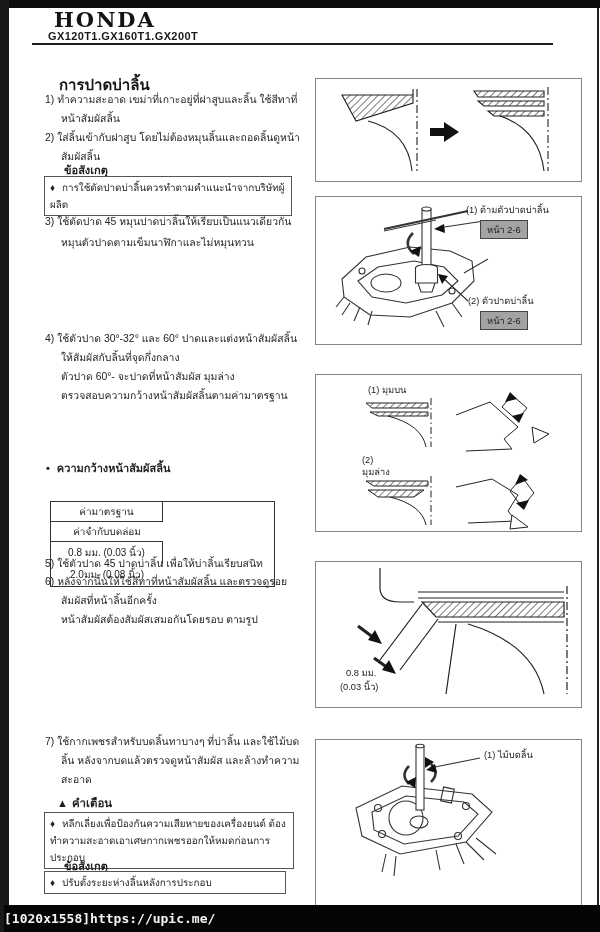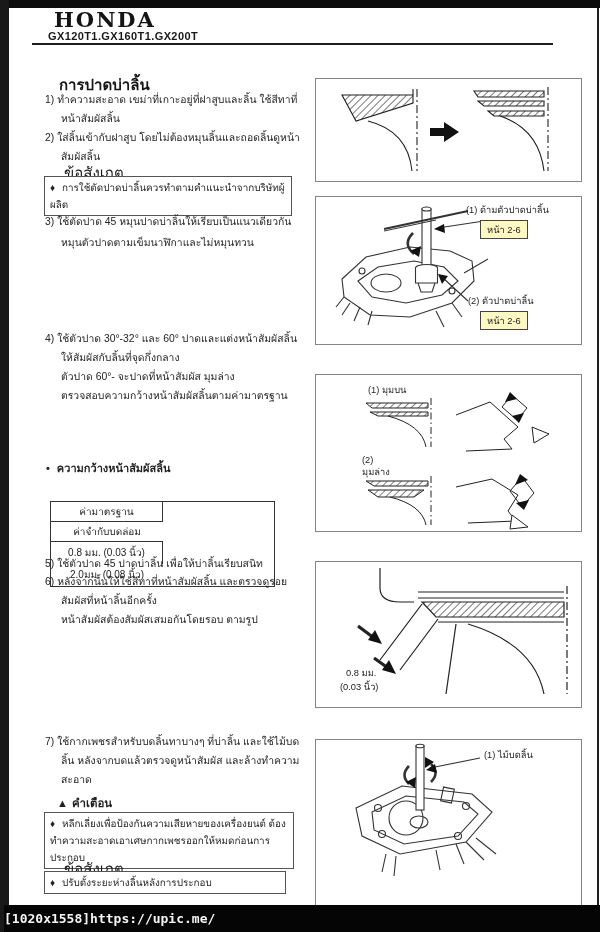--- a/index.html
+++ b/index.html
@@ -23,21 +23,21 @@
     left:54px; top:7px; font-family:"DejaVu Serif","Liberation Serif",serif;
     font-weight:800; font-size:21px; letter-spacing:2px; color:#141414;
   }
   .models { left:48px; top:30px; font-size:11px; font-weight:bold; letter-spacing:.4px; color:#191919; }
   .hrule { left:32px; top:43px; width:521px; height:2px; background:#1d1d1d; }
   .title { left:59px; top:56px; font-size:15px; font-weight:bold; color:#161616;margin-top:17px; }
   
   .txt { font-size:10.4px; line-height:19px; color:#222; width:263px; }
   .step { left:45px; padding-left:16px; text-indent:-16px; }
   .subline { padding-left:16px; text-indent:0; }
-  .subhead { font-size:15px; font-weight:normal; color:#1a1a1a; }
+  .subhead { font-size:11px; font-weight:bold; color:#1a1a1a; }
   .notebox {
     left:44px; width:248px; border:1px solid #555; background:#fff;
     font-size:9.9px; line-height:17px; padding:2px 5px; color:#222;
   }
   .bullet { display:inline-block; width:12px; text-indent:0; }
   .warnhead { left:57px; font-size:11.5px; font-weight:bold; }
   .tri { font-size:11px; margin-right:4px; }
   .sectline { left:46px; font-size:11px; font-weight:bold; }
   .dot { margin-right:7px; font-weight:bold; }
   
@@ -48,21 +48,21 @@
     width:112px; height:22px; line-height:22px; text-align:center;
     font-size:10px; color:#222; border-right:1px solid #333;
   }
   .cell:last-child { border-right:none; }
   
   .diag { left:315px; width:267px; background:#fff; border:1px solid #858585; }
   .diag svg { display:block; }
   .dlabel { position:absolute; font-size:9.3px; color:#1d1d1d; line-height:11px; white-space:nowrap; }
   .refbox {
     position:absolute; font-size:9.3px; color:#1d1d1d; border:1px solid #444;
-    padding:1px 6px; background:#fef9c3; white-space:nowrap;
+    padding:1px 6px; background:#a3a3a3; white-space:nowrap;
   }
 </style>
 </head>
 <body>
 
 <div class="abs topbar"></div>
 <div class="abs leftbar"></div>
 <div class="abs rightline"></div>
 
 <div class="abs brand">HONDA</div>

